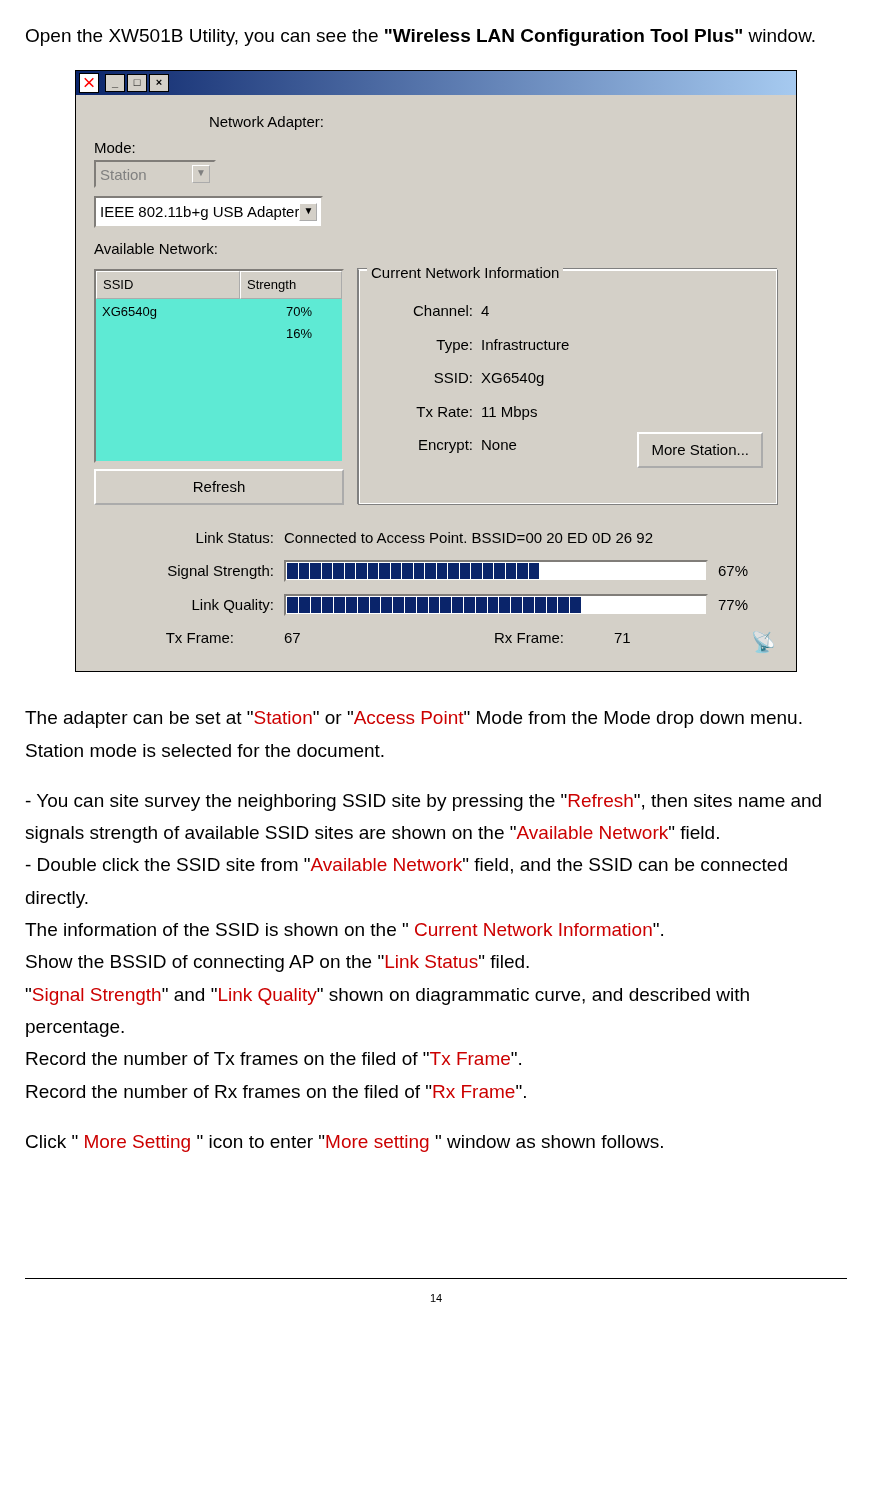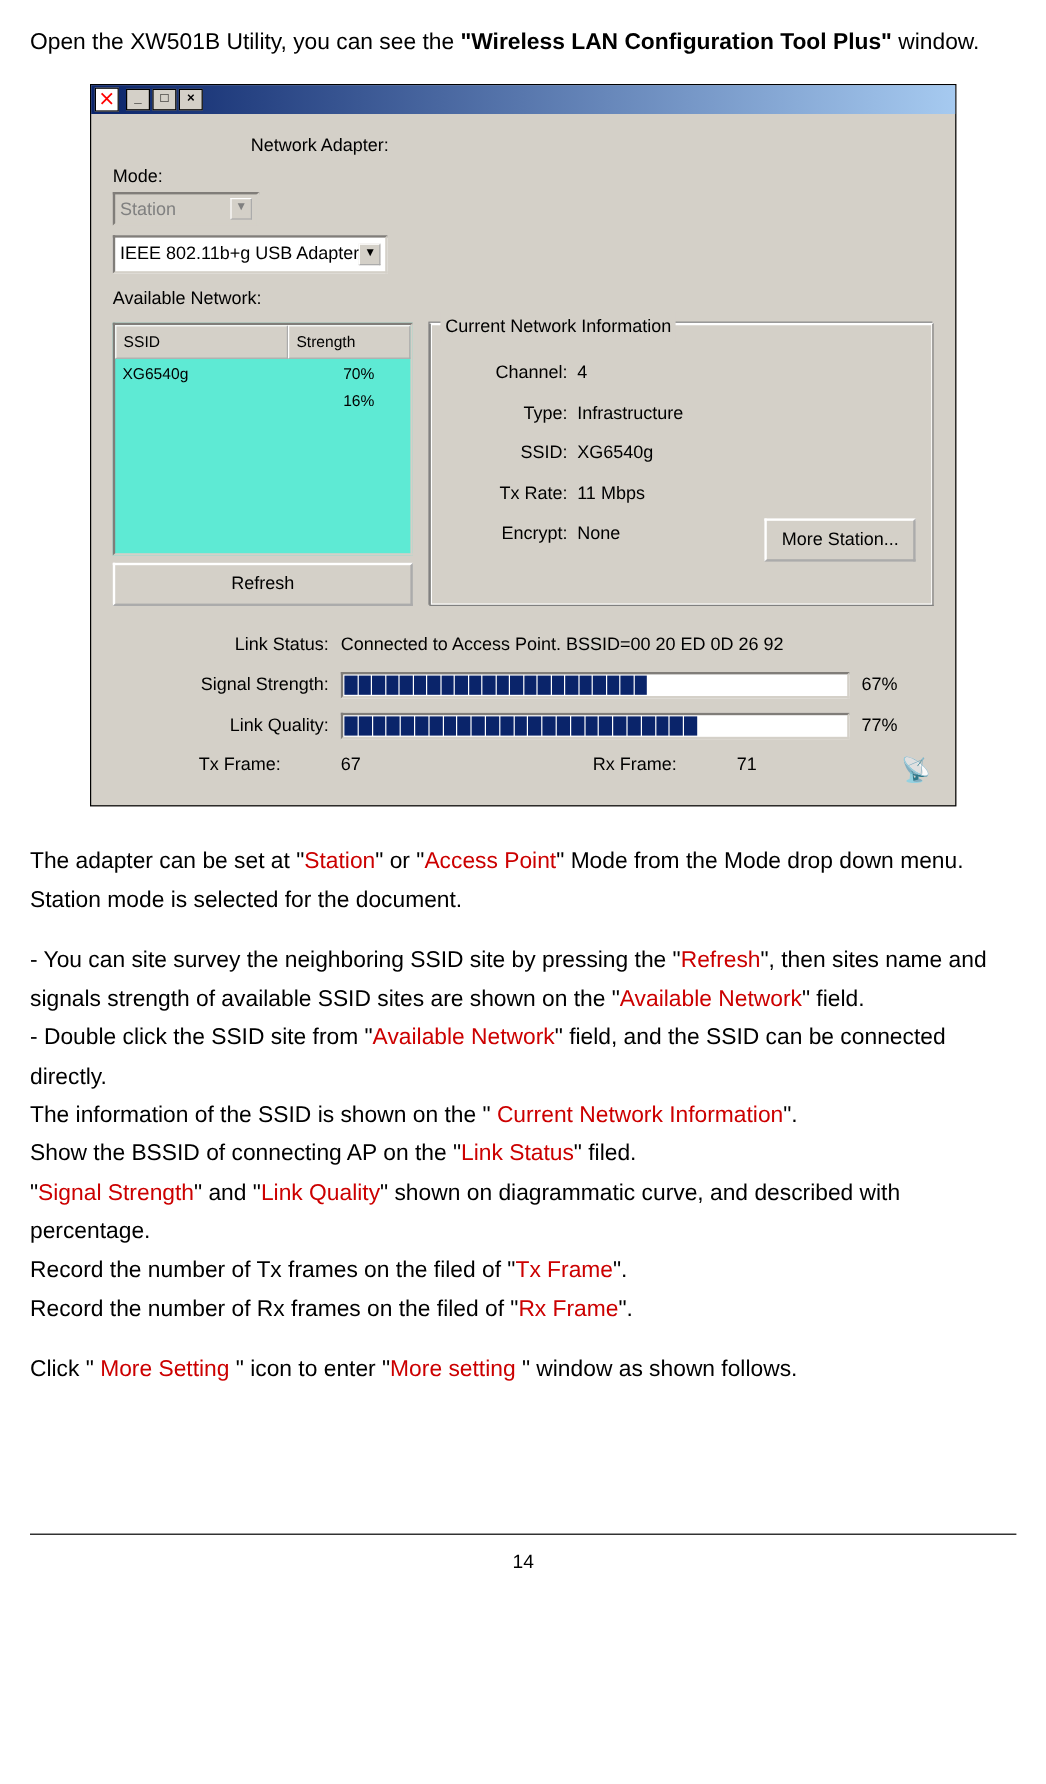--- a/index.html
+++ b/index.html
@@ -151,21 +151,21 @@
     margin-left: auto;
     color: red;
     font-size: 20px;
     text-align: center;
   }
   hr.footer {
     border: none;
     border-top: 1px solid #000;
     margin-top: 120px;
   }
-  .pagenum { text-align: center; font-size: 16px; margin-top: 4px; }
+  .pagenum { text-align: center; font-size: 11px; margin-top: 4px; }
 </style>
 </head>
 <body>
 
 <div class="para">
   <span>Open the XW501B Utility, you can see the </span><span class="bold">"Wireless LAN Configuration Tool Plus"</span><span> window.</span>
 </div>
 
 <div class="window">
   <div class="titlebar">

